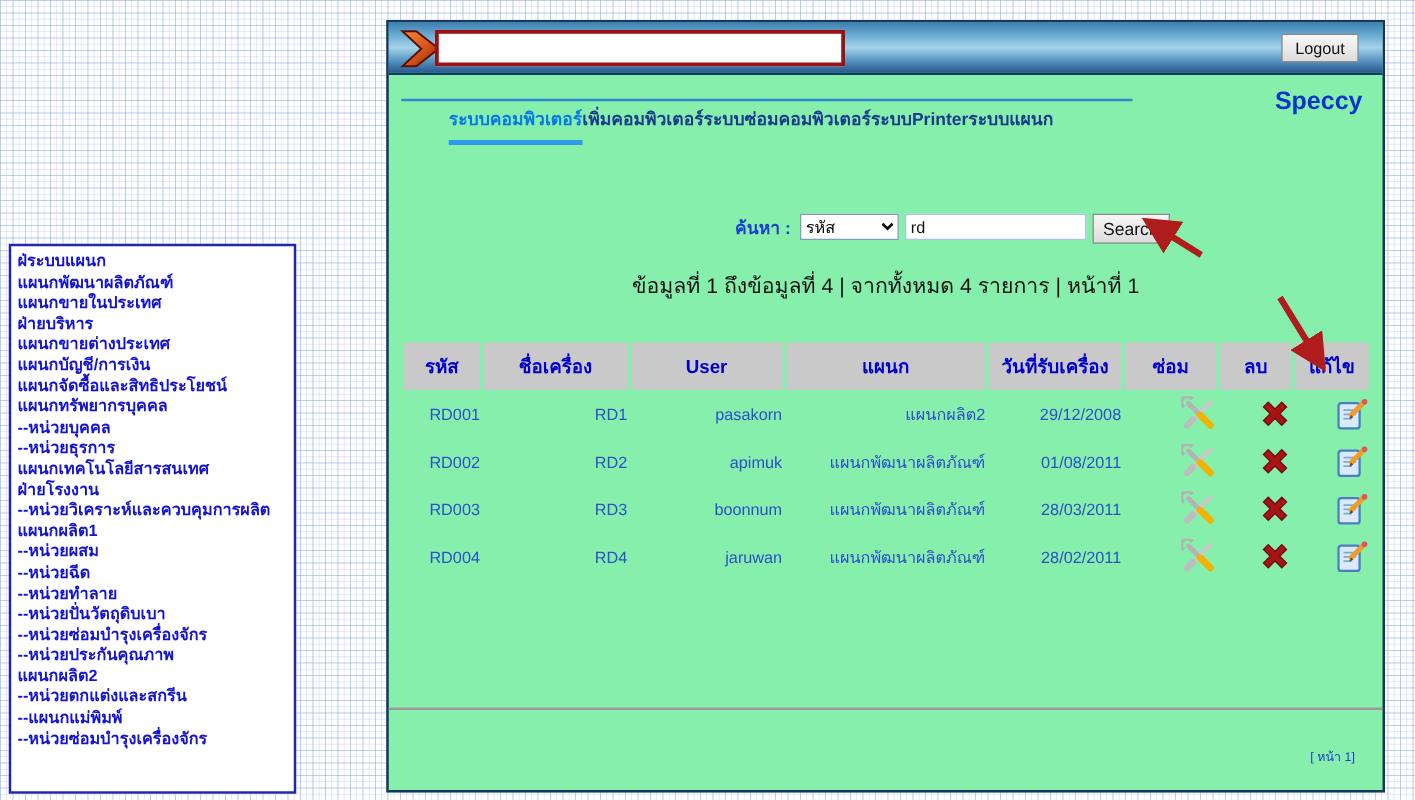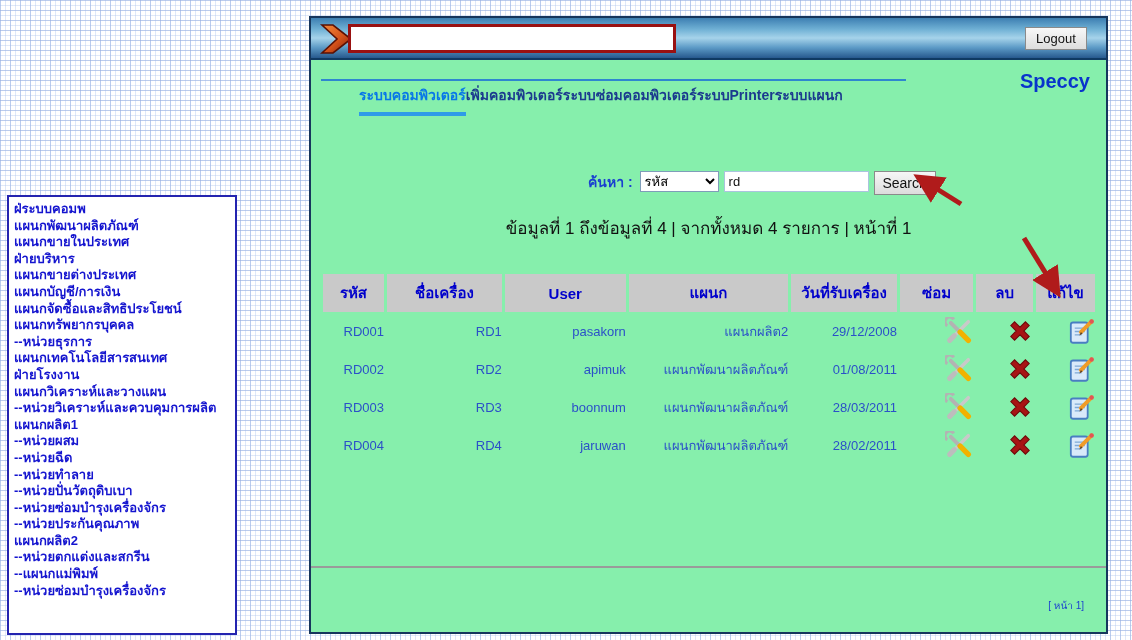--- a/index.html
+++ b/index.html
@@ -68,32 +68,32 @@
   .sidebar .item { font-size:13px; font-weight:bold; color:#1414cf; line-height:16.6px;
     white-space:nowrap; cursor:pointer; }
 
   
   .anno { position:absolute; pointer-events:none; }
 </style>
 </head>
 <body>
 
 <div class="sidebar">
-  <div class="item">ฝ่ระบบคอมพ</div>
+  <div class="item">ฝ่ระบบแผนก</div>
   <div class="item">แผนกพัฒนาผลิตภัณฑ์</div>
   <div class="item">แผนกขายในประเทศ</div>
   <div class="item">ฝ่ายบริหาร</div>
   <div class="item">แผนกขายต่างประเทศ</div>
   <div class="item">แผนกบัญชี/การเงิน</div>
   <div class="item">แผนกจัดซื้อและสิทธิประโยชน์</div>
   <div class="item">แผนกทรัพยากรบุคคล</div>
+  <div class="item">--หน่วยบุคคล</div>
   <div class="item">--หน่วยธุรการ</div>
   <div class="item">แผนกเทคโนโลยีสารสนเทศ</div>
   <div class="item">ฝ่ายโรงงาน</div>
-  <div class="item">แผนกวิเคราะห์และวางแผน</div>
   <div class="item">--หน่วยวิเคราะห์และควบคุมการผลิต</div>
   <div class="item">แผนกผลิต1</div>
   <div class="item">--หน่วยผสม</div>
   <div class="item">--หน่วยฉีด</div>
   <div class="item">--หน่วยทำลาย</div>
   <div class="item">--หน่วยปั่นวัตถุดิบเบา</div>
   <div class="item">--หน่วยซ่อมบำรุงเครื่องจักร</div>
   <div class="item">--หน่วยประกันคุณภาพ</div>
   <div class="item">แผนกผลิต2</div>
   <div class="item">--หน่วยตกแต่งและสกรีน</div>

